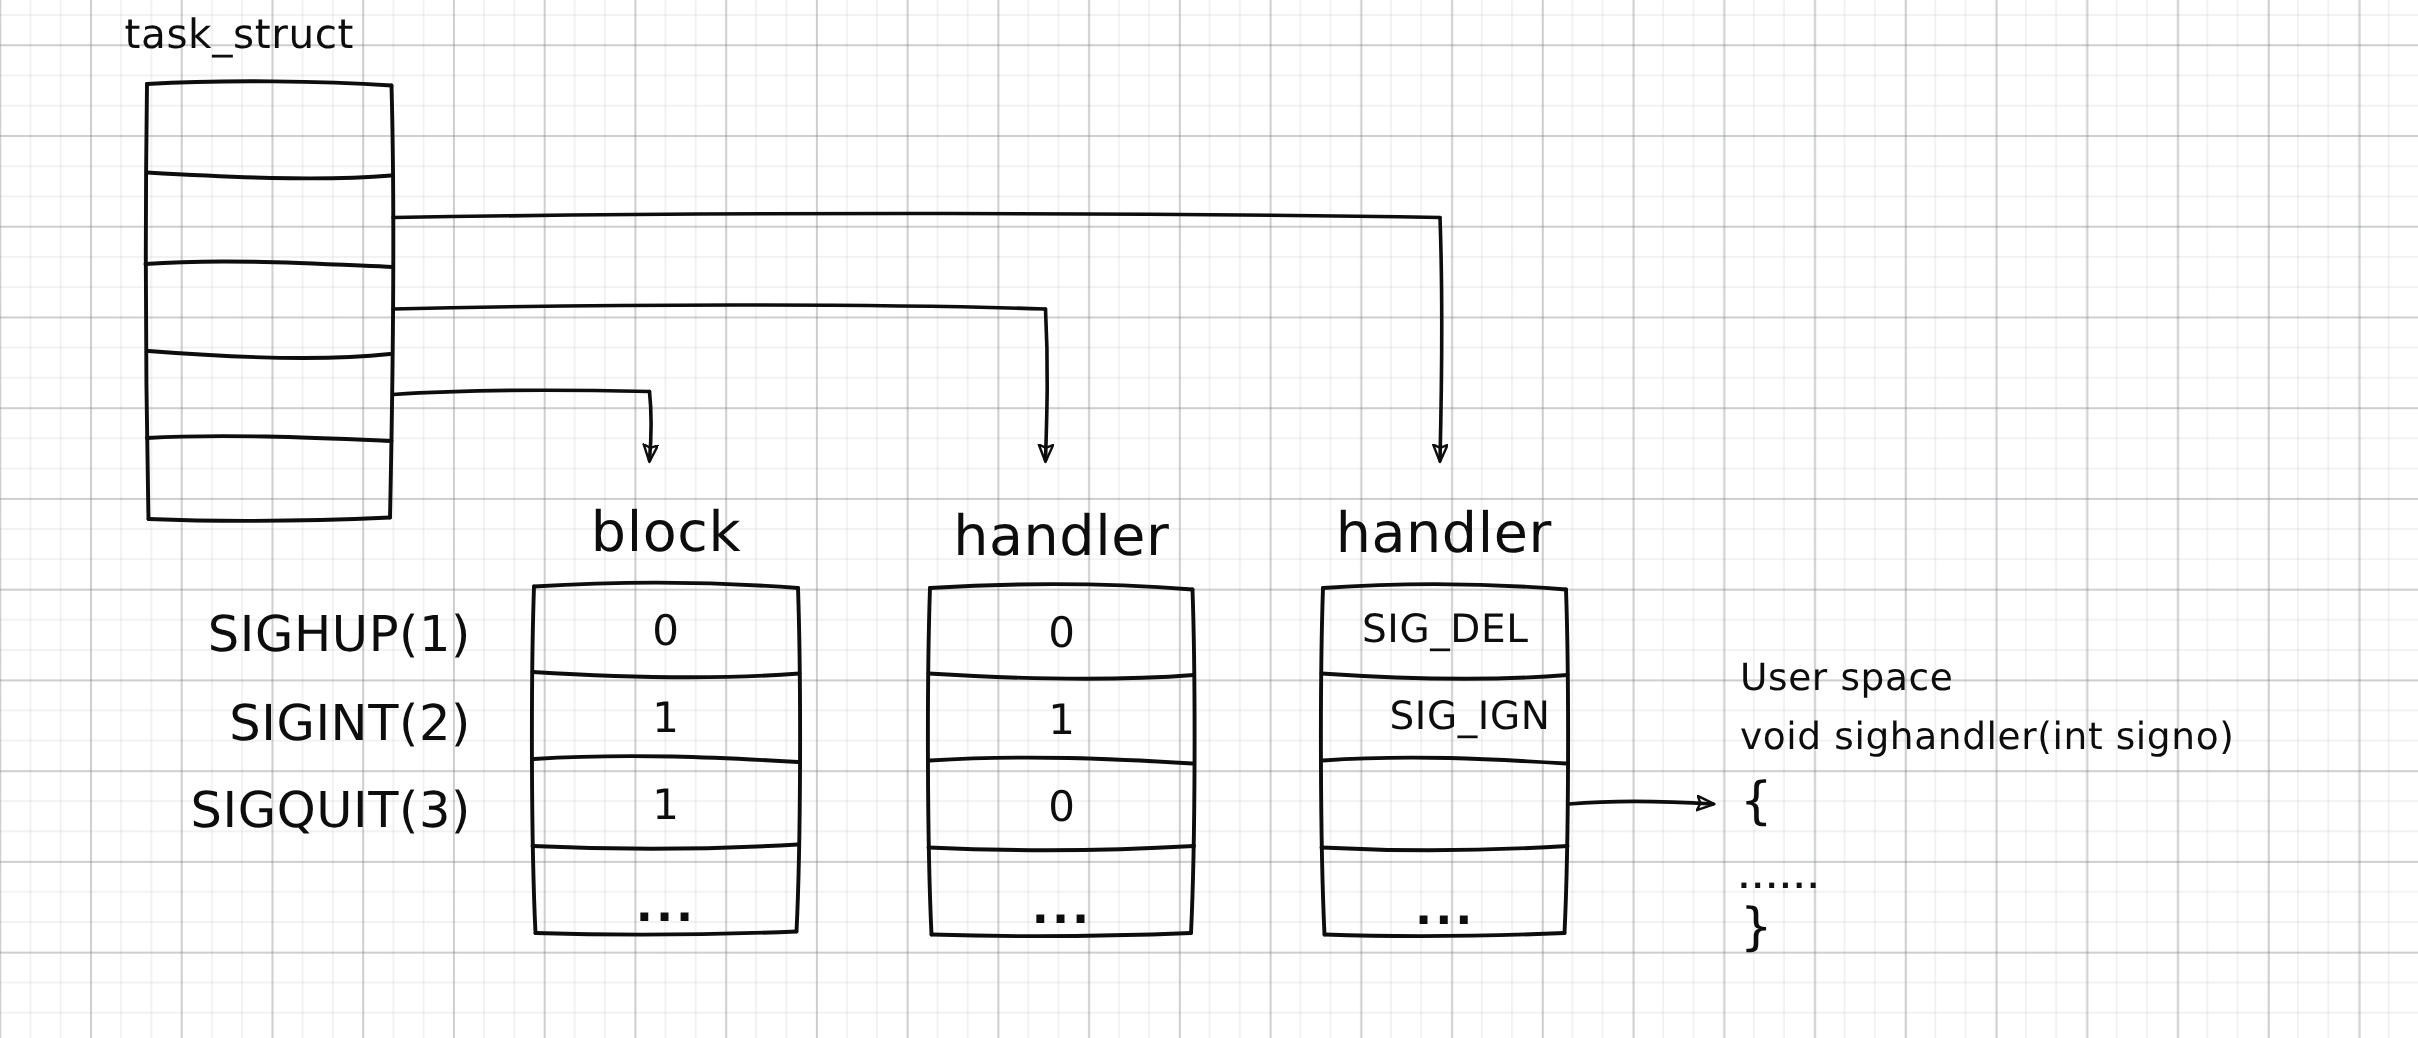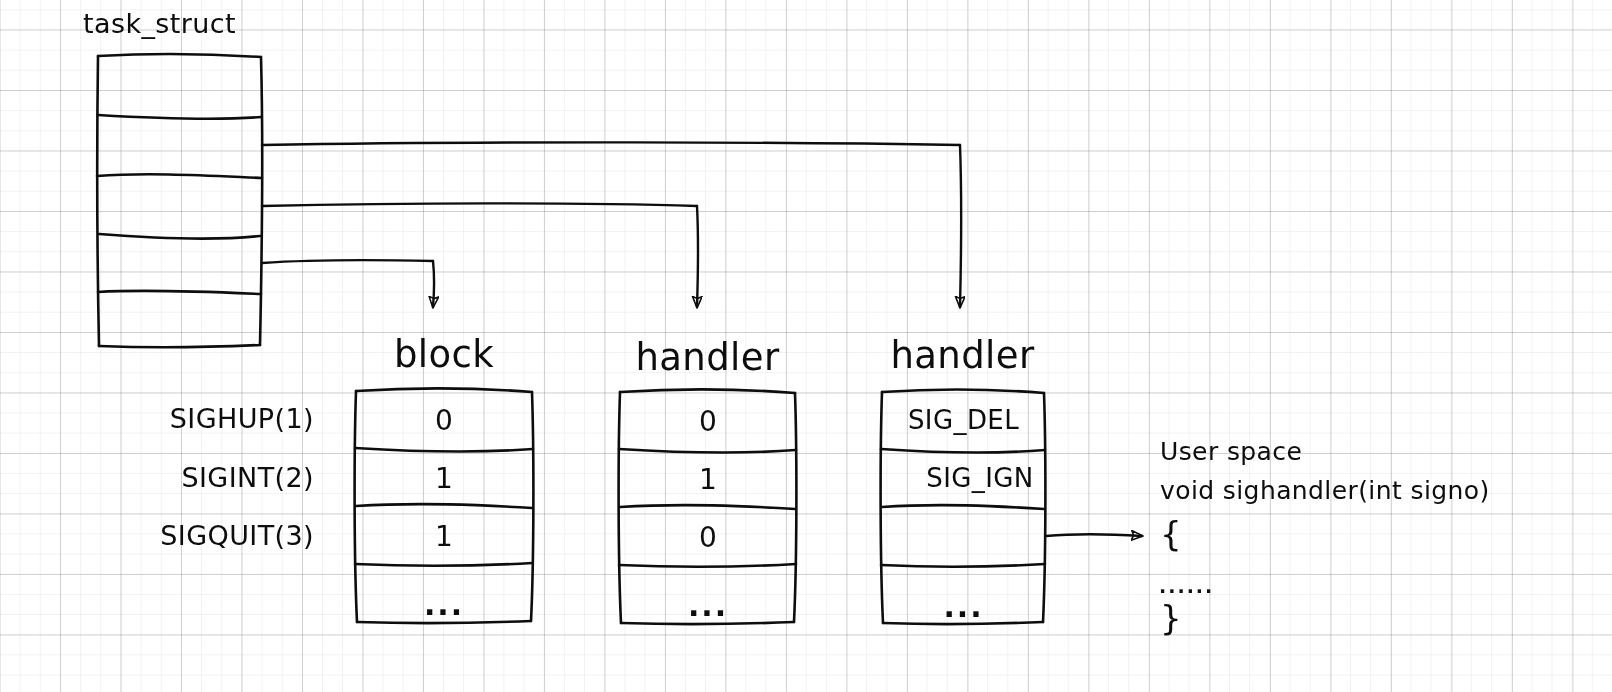--- a/index.html
+++ b/index.html
@@ -41,21 +41,21 @@
     letter-spacing: 0.4px;
   }
   .title-lbl {
     font-size: 27px;
     font-weight: 400;
   }
   .col-head {
     font-size: 37px;
   }
   .sig-lbl {
-    font-size: 27px;
+    font-size: 33px;
     text-align: right;
   }
   .cell-val {
     font-size: 28px;
     text-align: center;
   }
   .cell-val-wide {
     font-size: 26px;
     text-align: center;
   }

